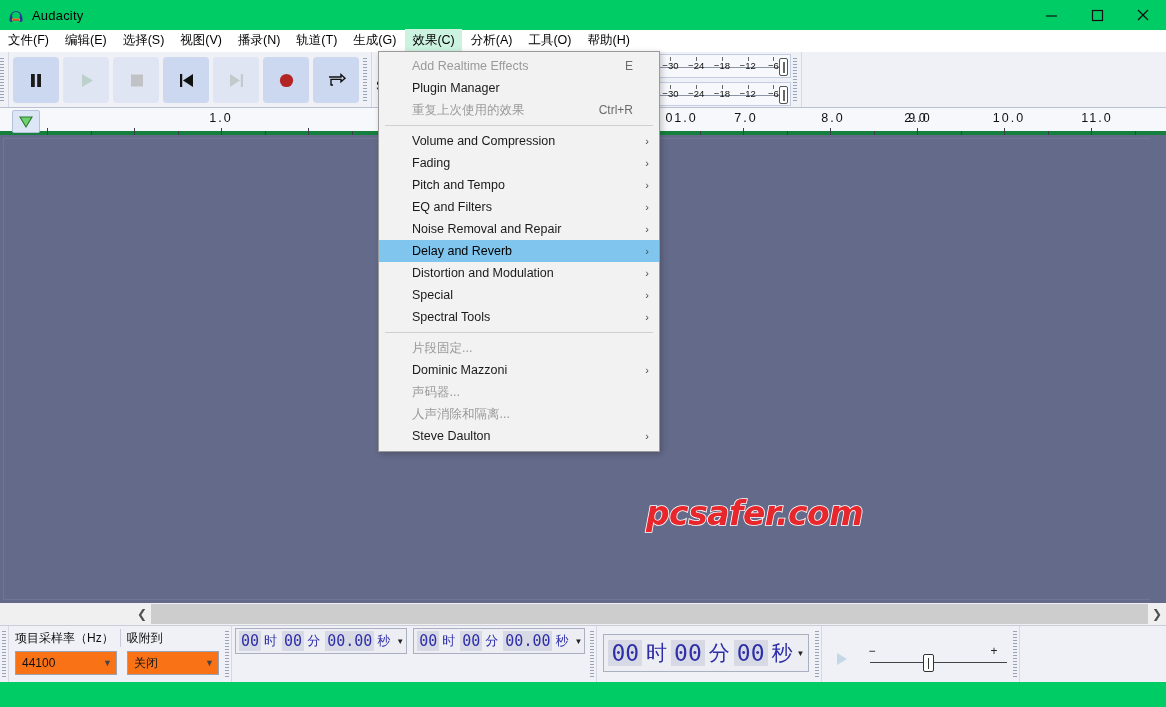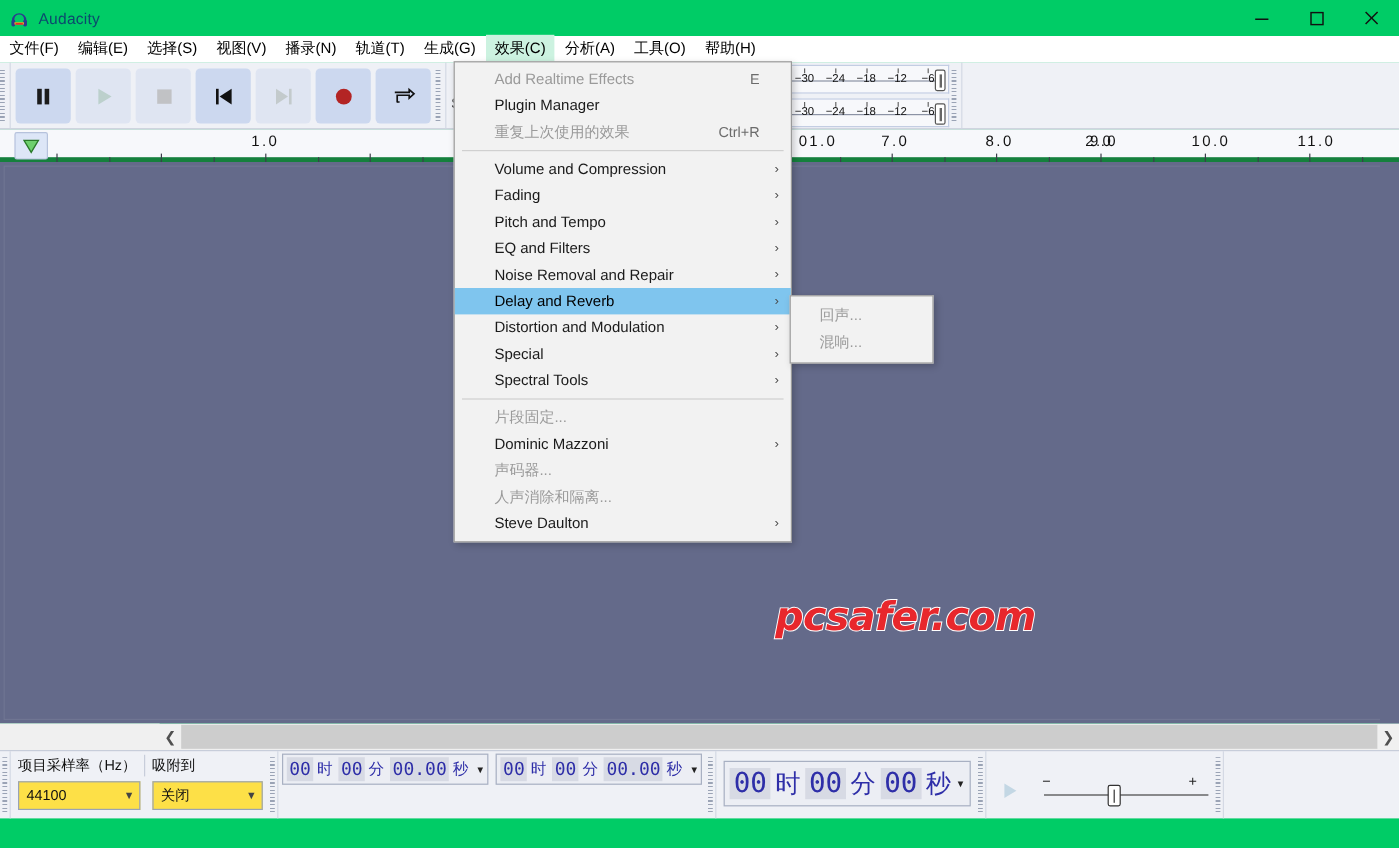--- a/index.html
+++ b/index.html
@@ -21,21 +21,21 @@
   #titlebar {
     position: absolute; left: 0; top: 0; width: 1166px; height: 30px;
     background: #00cc66;
     display: flex; align-items: center;
   }
   #app-icon {
     width: 18px; height: 18px; margin-left: 7px; margin-right: 7px;
     position: relative; flex: 0 0 auto;
   }
   #app-title {
-    font-size: 13px; color: #0c4a6e; letter-spacing: .2px;
+    font-size: 13px; color: #000000; letter-spacing: .2px;
   }
   .wbtn {
     width: 46px; height: 30px; display: flex; align-items: center;
     justify-content: center; flex: 0 0 auto;
   }
   .wbtn svg { display: block; }
   #wbtns { position: absolute; right: 0; top: 0; display: flex; }
 
   
   #menubar {
@@ -192,21 +192,21 @@
     background: repeating-linear-gradient(to bottom, #9aa3b5 0 1px, transparent 1px 3px);
     background-position: 2px 5px; background-repeat: no-repeat; background-size: 4px 46px;
   }
   .panel { display: flex; flex-direction: column; flex: 0 0 auto; }
   .prow { display: flex; align-items: center; }
   .plabel {
     font-size: 12px; color: #111; padding: 4px 6px 3px 6px; white-space: nowrap;
   }
   .vsep { width: 1px; align-self: stretch; background: #c7cdda; margin: 3px 0; }
   .combo {
-    height: 24px; border: 1px solid #9aa3b5; background: #fde047;
+    height: 24px; border: 1px solid #9aa3b5; background: #f97316;
     display: flex; align-items: center; justify-content: space-between;
     font-size: 12px; color: #111; padding: 0 4px 0 6px; margin: 1px 4px 0 6px;
   }
   .combo .cv { white-space: nowrap; }
   .combo .carrow { color: #444; font-size: 9px; margin-left: 6px; }
   .seldrop {
     height: 22px; border: 1px solid #b6bdcd; background: #f5f6fa;
     display: flex; align-items: center; justify-content: space-between;
     font-size: 12px; color: #111; padding: 0 5px 0 7px; margin: 2px 0 0 3px;
   }
@@ -686,22 +686,14 @@
         <span>声码器...</span>
       </div>
       <div class="mrow disabled">
         <span>人声消除和隔离...</span>
       </div>
       <div class="mrow">
         <span>Steve Daulton</span>
         <span class="chev">›</span>
       </div>
     </div>
-  <div id="sub-menu">
-      <div class="mrow disabled">
-        <span>回声...</span>
-      </div>
-      <div class="mrow disabled">
-        <span>混响...</span>
-      </div>
-    </div>
 
 </div>
 
 </body></html>

